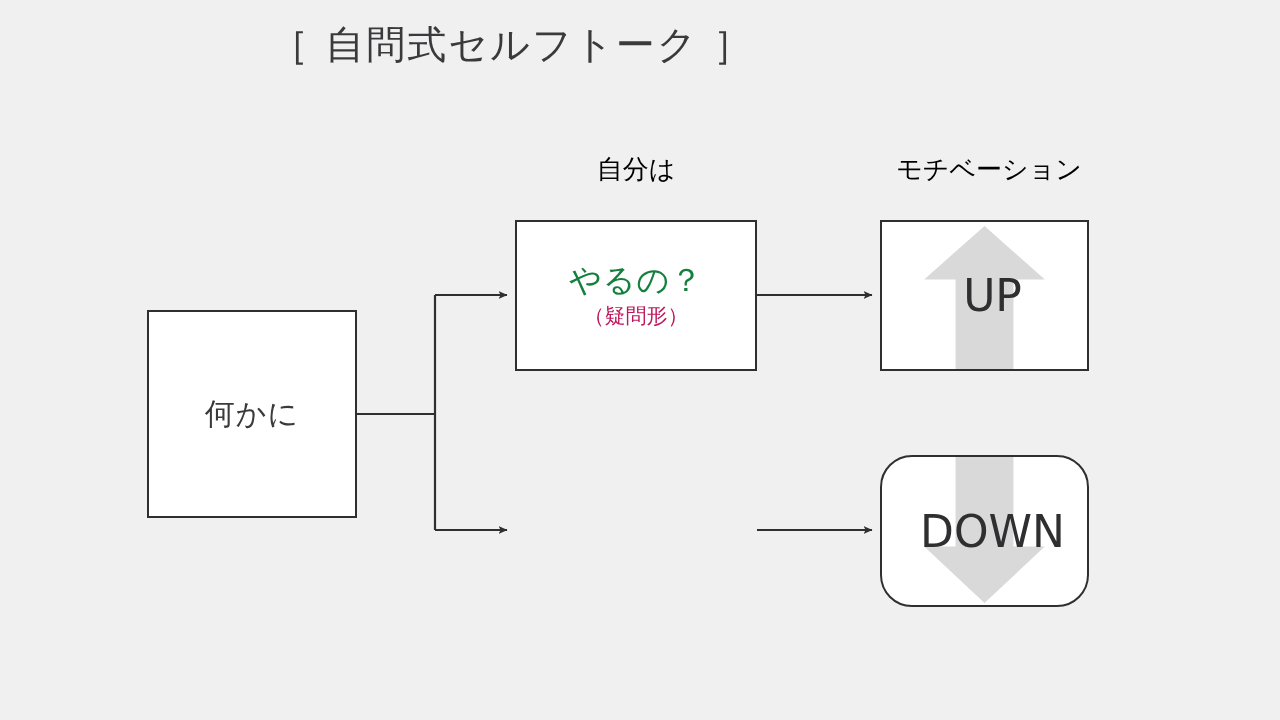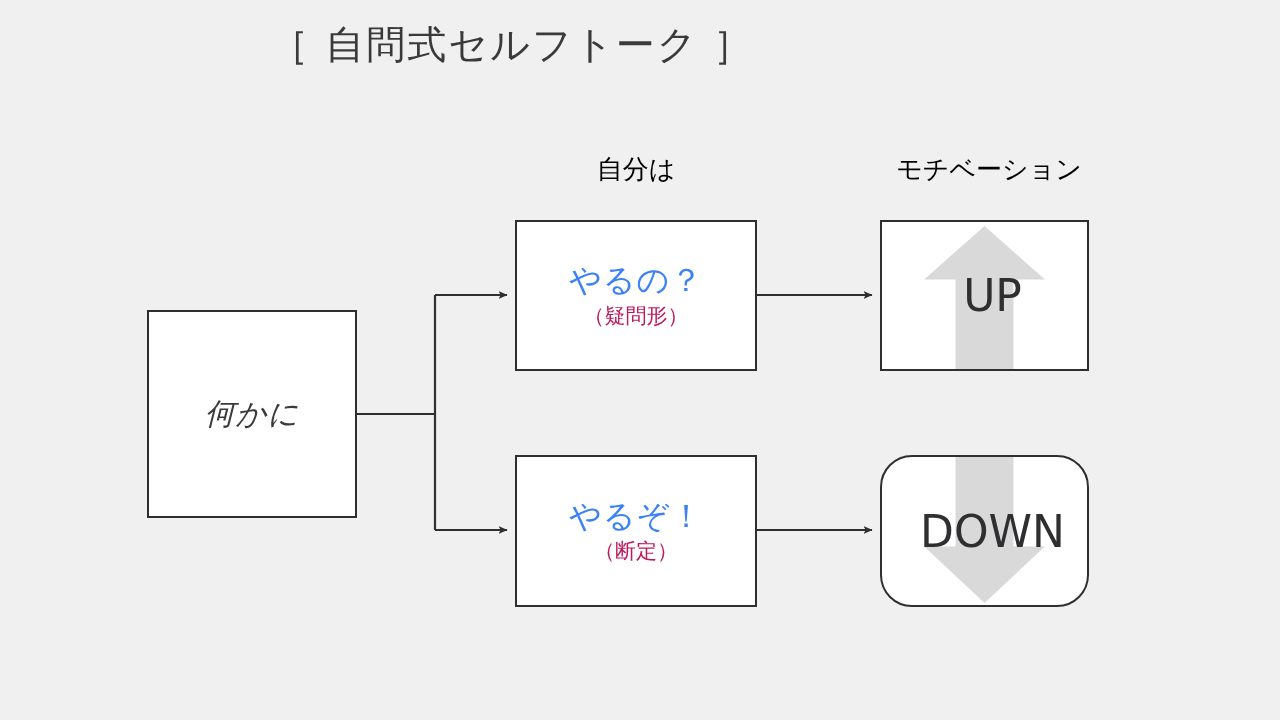--- a/index.html
+++ b/index.html
@@ -63,21 +63,20 @@
     flex-direction: column;
     align-items: center;
     justify-content: center;
   }
 
   .box-start {
     left: 147px;
     top: 310px;
     width: 210px;
     height: 208px;
-    font-style: italic;
   }
   .box-start .line {
     font-size: 30px;
     line-height: 1.38;
     letter-spacing: 1px;
     color: #3a3a3c;
     white-space: nowrap;
   }
 
   .box-question {
@@ -89,21 +88,21 @@
   .box-assertion {
     left: 515px;
     top: 455px;
     width: 242px;
     height: 152px;
   }
   .box-question .main,
   .box-assertion .main {
     font-size: 32px;
     letter-spacing: 1px;
-    color: #3b82f6;
+    color: #15803d;
     line-height: 1.1;
     margin-bottom: 6px;
     white-space: nowrap;
   }
   .box-question .sub,
   .box-assertion .sub {
     font-size: 21px;
     color: #be185d;
     line-height: 1.1;
     white-space: nowrap;
@@ -184,24 +183,20 @@
 
   <div class="box box-start">
     <div class="line">何かに</div>
   </div>
 
   <div class="box box-question">
     <div class="main">やるの？</div>
     <div class="sub">（疑問形）</div>
   </div>
 
-  <div class="box box-assertion">
-    <div class="main">やるぞ！</div>
-    <div class="sub">（断定）</div>
-  </div>
 
   <div class="box box-motivation box-up">
     <svg class="arrow-svg" viewBox="0 0 209 151" preserveAspectRatio="none" xmlns="http://www.w3.org/2000/svg">
       <path d="M104.5,4 L166,59 L134,59 L134,151 L75,151 L75,59 L43,59 Z" fill="#d9d9d9"></path>
     </svg>
     <div class="motiv-label">UP</div>
   </div>
 
   <div class="box box-motivation box-down">
     <svg class="arrow-svg" viewBox="0 0 209 152" preserveAspectRatio="none" xmlns="http://www.w3.org/2000/svg">

